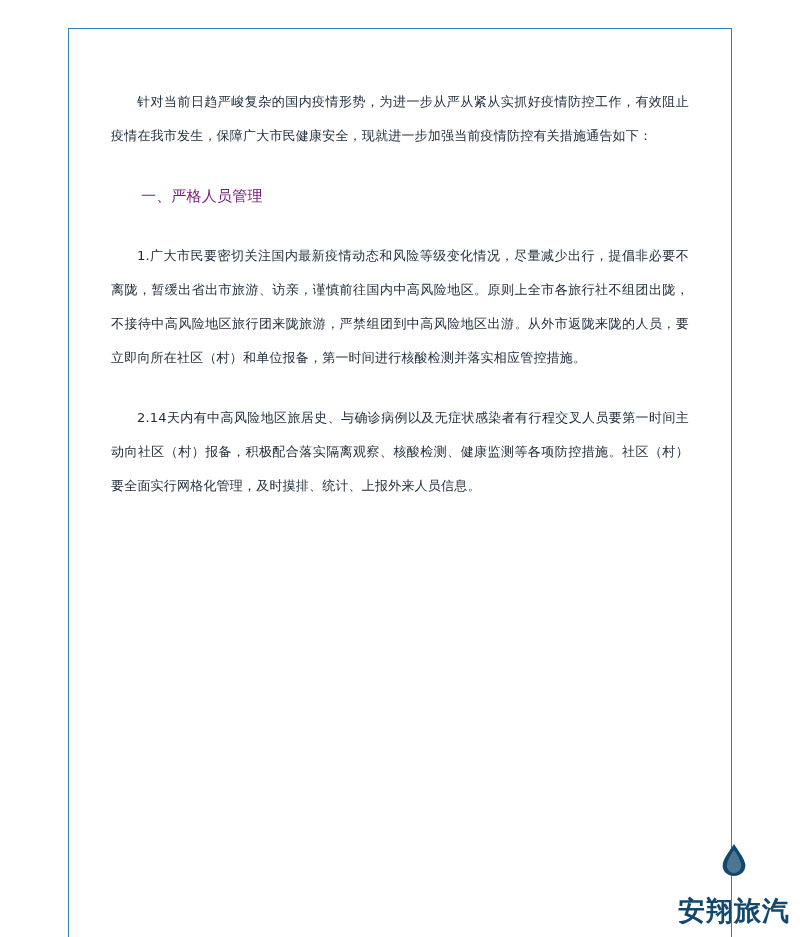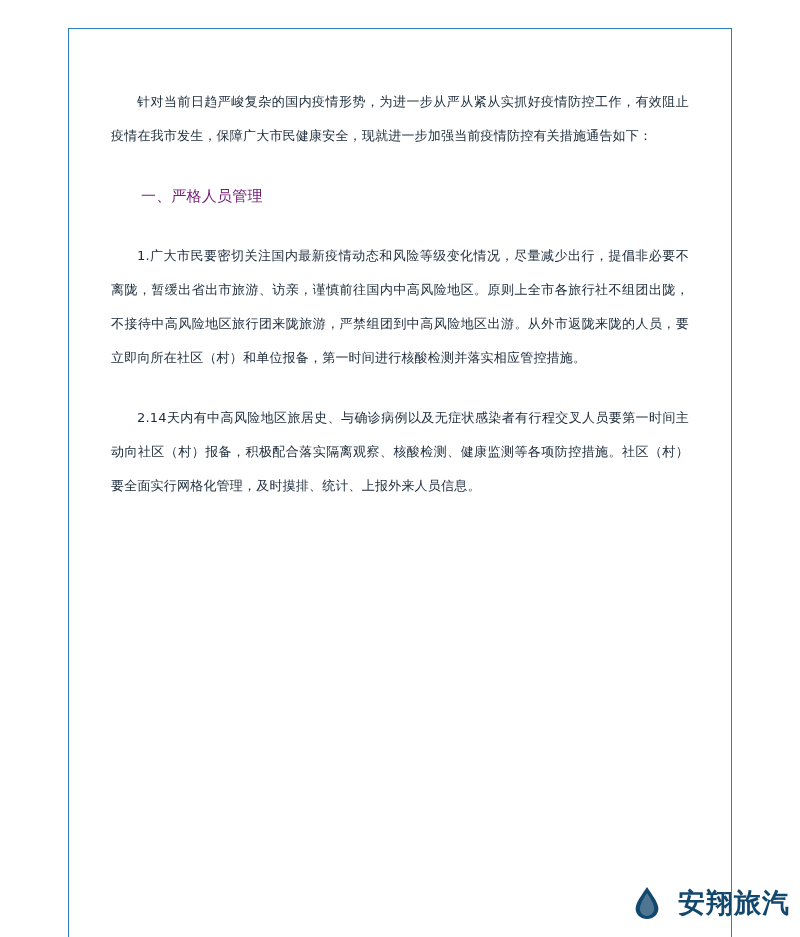--- a/index.html
+++ b/index.html
@@ -80,25 +80,26 @@
     font-size: 15px;
     line-height: 34px;
     color: #701a75;
     text-indent: 2em;
     letter-spacing: 0.2px;
   }
   
   .watermark {
     position: absolute;
     right: 10px;
-    bottom: 16px;
+    bottom: 8px;
     display: flex;
     align-items: center;
     gap: 16px;
     z-index: 5;
+    flex-direction: column;
   }
   .wm-mark {
     width: 30px;
     height: 34px;
     position: relative;
   }
   .wm-text {
     font-size: 27px;
     font-weight: bold;
     color: #13486e;

